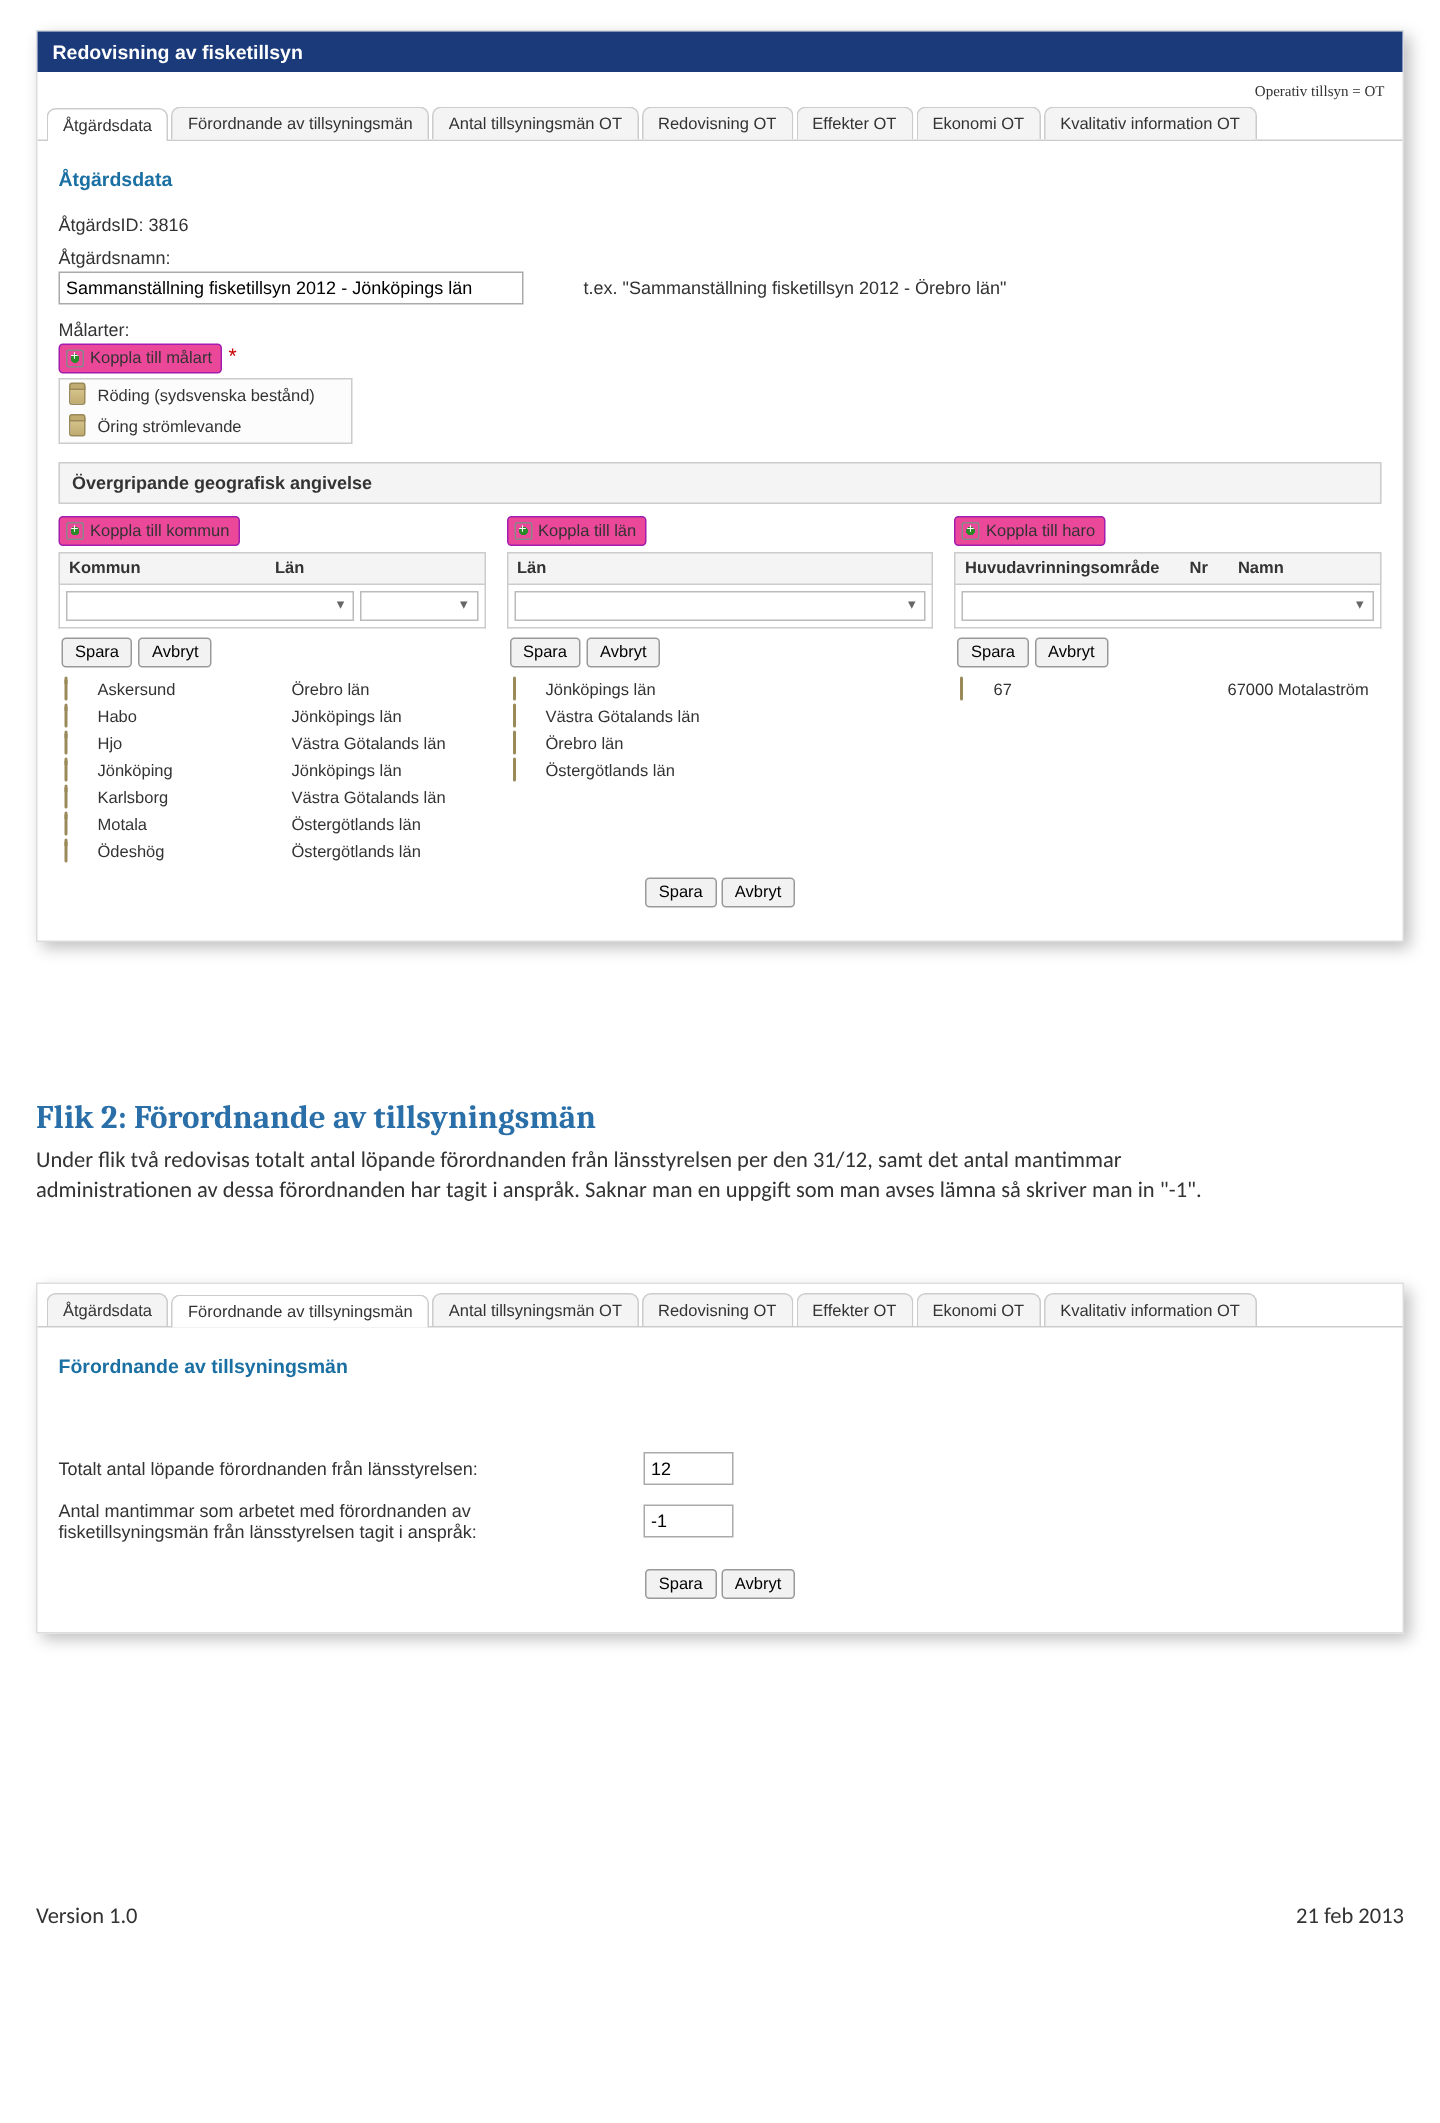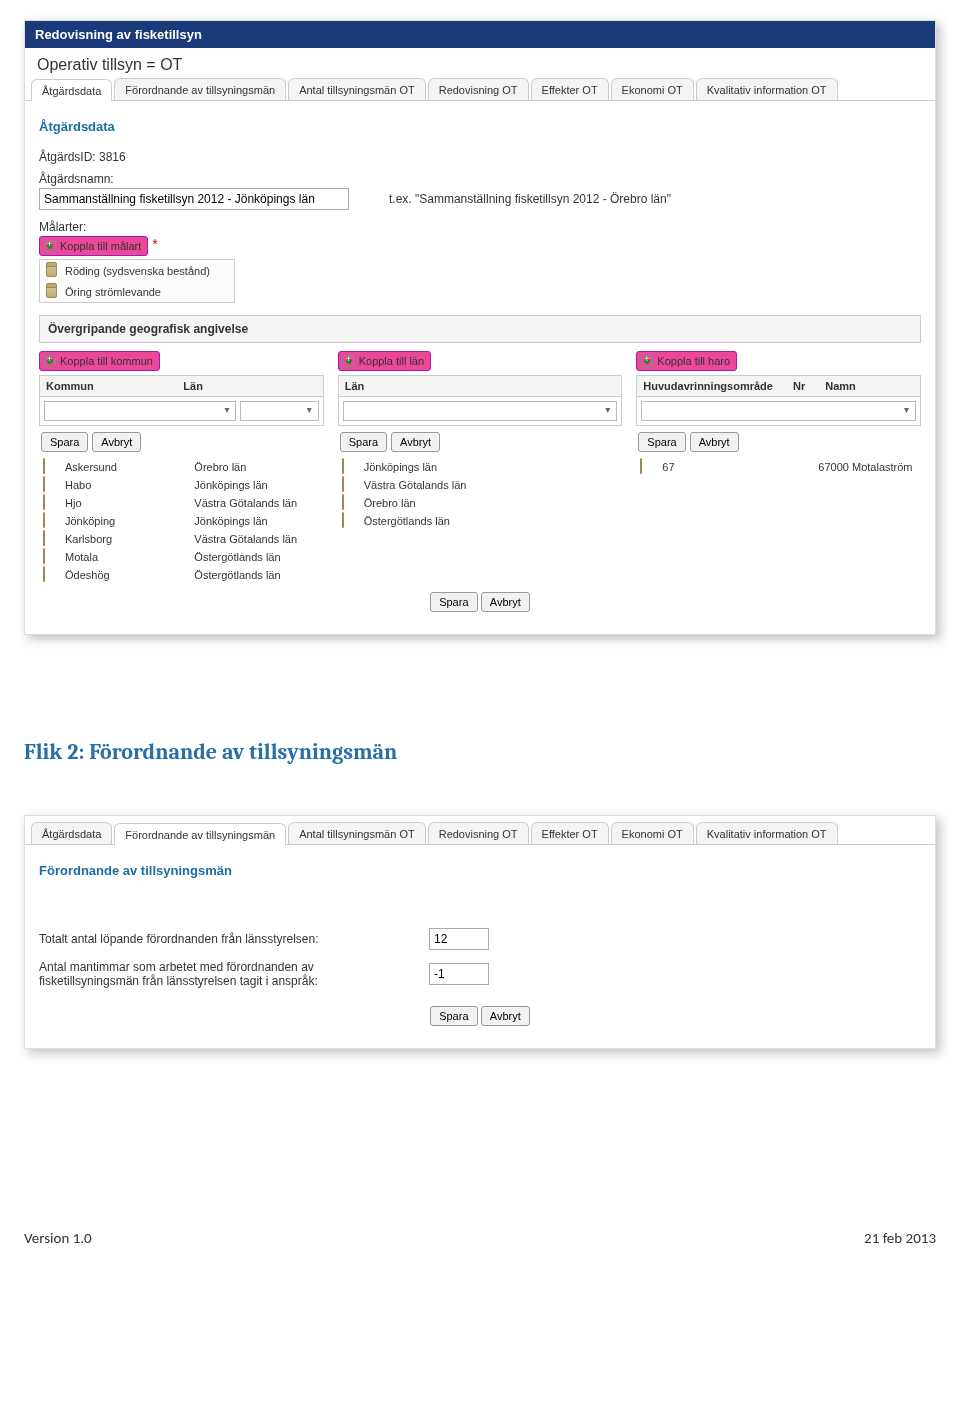--- a/index.html
+++ b/index.html
@@ -19,23 +19,24 @@
     background: #fff;
   }
   .titlebar {
     background: #1a3a7a;
     color: #fff;
     font-weight: bold;
     padding: 6px 10px;
     font-size: 13px;
   }
   .top-right-note {
-    text-align: left;
+    text-align: right;
     padding: 8px 12px 4px 12px;
-    font-size: 16px;
+    font-size: 10px;
+    font-family: Liberation Serif, serif;
   }
   .tabs {
     display: flex;
     border-bottom: 1px solid #ccc;
     padding: 0 6px;
     gap: 0;
   }
   .tab {
     padding: 5px 10px 4px 10px;
     border: 1px solid #ccc;
@@ -443,20 +444,21 @@
 
     <div class="bottom-btns">
       <button class="btn">Spara</button>
       <button class="btn">Avbryt</button>
     </div>
   </div>
 </div>
 
 <div class="narrative">
   <h2>Flik 2: Förordnande av tillsyningsmän</h2>
+  <p>Under flik två redovisas totalt antal löpande förordnanden från länsstyrelsen per den 31/12, samt det antal mantimmar administrationen av dessa förordnanden har tagit i anspråk. Saknar man en uppgift som man avses lämna så skriver man in "-1".</p>
 </div>
 
 <div class="screenshot" style="margin-top:50px;">
   <div class="tabs" style="padding-top:6px;">
     <div class="tab">Åtgärdsdata</div>
     <div class="tab active">Förordnande av tillsyningsmän</div>
     <div class="tab">Antal tillsyningsmän OT</div>
     <div class="tab">Redovisning OT</div>
     <div class="tab">Effekter OT</div>
     <div class="tab">Ekonomi OT</div>

